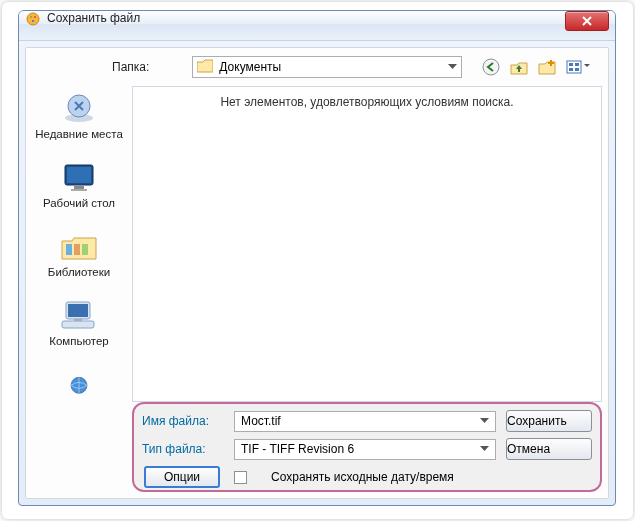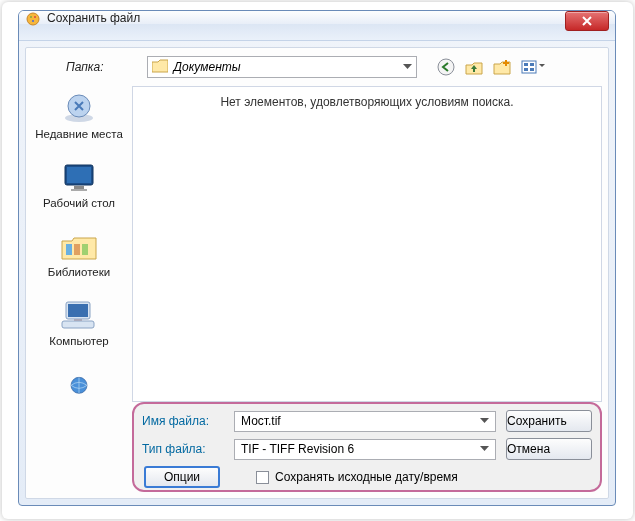--- a/index.html
+++ b/index.html
@@ -4,40 +4,40 @@
   <style>
     * { margin: 0; padding: 0; box-sizing: border-box; font-family: "Segoe UI", Tahoma, sans-serif; font-size: 12px; }
     body { background: #fff; width: 635px; height: 521px; position: relative; }
     .shadow-frame { position: absolute; top: 2px; left: 2px; right: 2px; bottom: 2px; border-radius: 6px; box-shadow: 0 0 6px rgba(0,0,0,0.25); }
     .window { position: absolute; top: 10px; left: 18px; width: 598px; height: 496px; background: linear-gradient(#f0f4fa,#e4ecf7); border: 1px solid #6a8bb8; border-radius: 6px 6px 4px 4px; overflow: hidden; }
     .titlebar { height: 30px; display: flex; align-items: flex-start; padding: 0 6px; background: linear-gradient(#fdfefe,#e8eef8 45%,#dce6f4 46%,#eaf1fa); border-bottom: 1px solid #c4d3e8; }
     .title-icon { width: 16px; height: 16px; margin-right: 6px; display: flex; align-items: center; justify-content: center; }
     .title-text { flex: 1; color: #222; }
     .close-btn { width: 44px; height: 20px; border-radius: 3px; background: linear-gradient(#e57373,#c62828); border: 1px solid #a02020; display: flex; align-items: center; justify-content: center; color: #fff; font-weight: bold; cursor: pointer; box-shadow: inset 0 1px 0 rgba(255,255,255,0.4); }
     .inner { position: absolute; top: 36px; left: 6px; right: 6px; bottom: 6px; background: #fdfdfd; border: 1px solid #cfd8e6; border-radius: 2px; }
-    .toprow { position: absolute; top: 6px; left: 0; right: 0; height: 26px; display: flex; align-items: center; gap: 8px; padding-left: 40px; font-style: italic; }
+    .toprow { position: absolute; top: 6px; left: 0; right: 0; height: 26px; display: flex; align-items: center; gap: 8px; padding-left: 86px; }
     .label { color: #222; }
     .folder-combo { flex: 0 0 270px; height: 22px; border: 1px solid #abadb3; background: #fff; display: flex; align-items: center; padding: 0 4px; gap: 6px; cursor: pointer; margin-left: 35px; }
     .folder-combo .arrow { margin-left: auto; }
     .navicons { display: flex; align-items: center; gap: 10px; margin-left: 12px; }
     .navicons > span { cursor: pointer; display: flex; align-items: center; }
     .sidebar { position: absolute; top: 38px; left: 0; width: 106px; bottom: 0; display: flex; flex-direction: column; align-items: center; padding-top: 4px; gap: 18px; overflow: hidden; }
     .place { width: 96px; display: flex; flex-direction: column; align-items: center; gap: 2px; cursor: pointer; text-align: center; }
     .place-icon { width: 40px; height: 36px; display: flex; align-items: center; justify-content: center; }
     .place-label { color: #222; font-size: 11.5px; line-height: 13px; }
     .listarea { position: absolute; top: 38px; left: 106px; right: 6px; height: 316px; background: #fff; border: 1px solid #d0d7e5; display: flex; align-items: flex-start; justify-content: center; padding-top: 8px; color: #333; }
     .bottompanel { position: absolute; left: 106px; right: 6px; bottom: 6px; height: 90px; border: 2px solid #c46a9a; border-radius: 12px; background: #f0f0f0; padding: 6px 8px; display: flex; flex-direction: column; gap: 6px; }
     .row { display: flex; align-items: center; gap: 10px; }
     .rowlabel { width: 82px; color: #0369a1; }
     .combo { flex: 1; height: 21px; border: 1px solid #abadb3; background: #fff; display: flex; align-items: center; padding: 0 6px; cursor: pointer; }
     .combo .arrow { margin-left: auto; }
     .btn { width: 86px; height: 22px; border: 1px solid #8a8f99; border-radius: 3px; background: linear-gradient(#fdfdfd,#e4e8ef); cursor: pointer; display: flex; align-items: center; justify-content: flex-start; }
     .options-row { display: flex; align-items: center; gap: 14px; padding-left: 2px; }
     .options-btn { width: 76px; height: 22px; border: 2px solid #3a7bd5; border-radius: 3px; background: linear-gradient(#fdfdfd,#e4e8ef); cursor: pointer; display: flex; align-items: center; justify-content: center; }
-    .checkbox-wrap { display: flex; align-items: center; gap: 6px; cursor: pointer; margin-left: 22px; }
+    .checkbox-wrap { display: flex; align-items: center; gap: 24px; cursor: pointer; }
     .checkbox { width: 13px; height: 13px; border: 1px solid #8a8f99; background: #fff; }
     .arrow svg { display: block; }
   </style>
 </head>
 <body>
 
 <div class="shadow-frame"></div>
 
 <div class="window">
 

